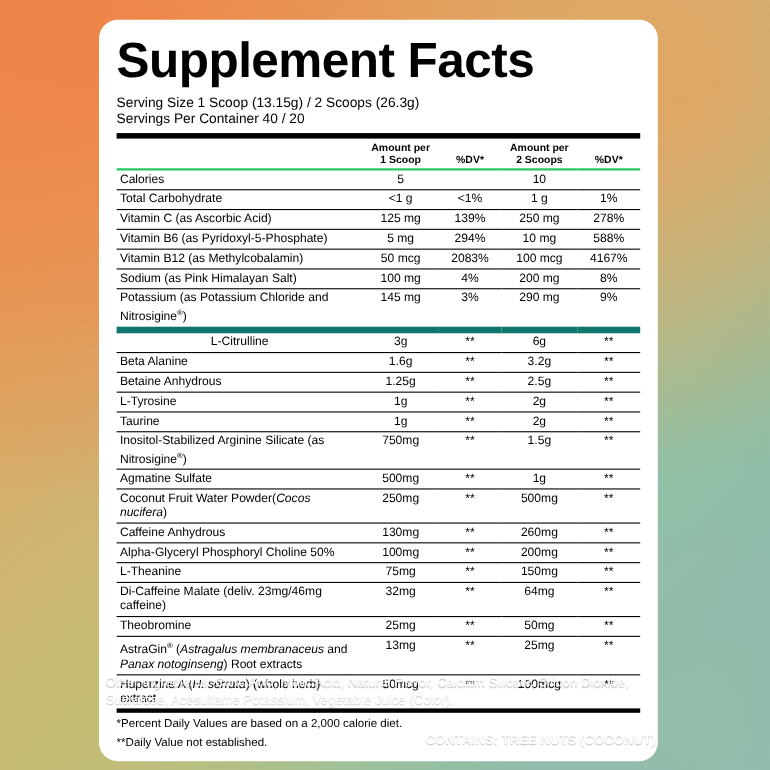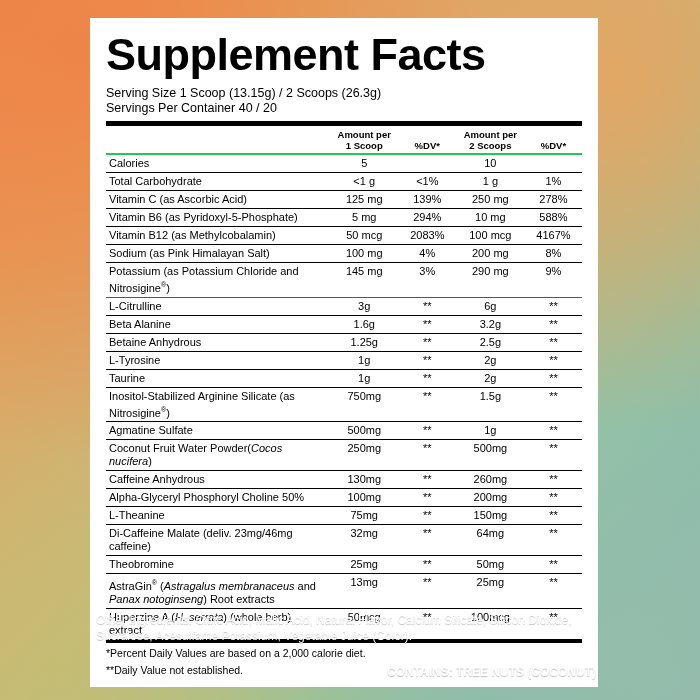--- a/index.html
+++ b/index.html
@@ -24,20 +24,21 @@
       radial-gradient(circle at 8% 96%, rgba(200,190,110,0.7) 0%, rgba(200,190,110,0) 45%);
   }
   .panel {
     position: absolute;
     left: 90px;
     top: 18px;
     width: 508px;
     background: #ffffff;
     box-sizing: border-box;
     padding: 14px 16px 10px 16px;
+    border-radius: 17px;
   }
   .title {
     font-family: "Liberation Sans", sans-serif;
     font-weight: bold;
     font-size: 45px;
     line-height: 46px;
     letter-spacing: -0.5px;
     color: #000;
     margin: 0 0 8px 0;
     white-space: nowrap;
@@ -76,21 +77,21 @@
   table.facts th.blank { border: none; }
   table.facts td {
     border-top: 1px solid #000;
     padding: 2px 3px;
     vertical-align: top;
     line-height: 13px;
   }
   table.facts td.name { text-align: left; }
   table.facts td.num { text-align: center; }
   table.facts tr.first-data td { border-top: 2px solid #22c55e; }
-  table.facts tr.group-start td { border-top: 1px solid #0f766e; }
+  table.facts tr.group-start td { border-top: 6px solid #0f766e; text-align: center; }
   .italic { font-style: italic; }
   .sup { font-size: 7px; vertical-align: super; }
   .bottom-rule {
     border-bottom: 4px solid #000;
   }
   .footnotes {
     font-size: 10.5px;
     line-height: 13px;
     padding-top: 4px;
     color: #000;

